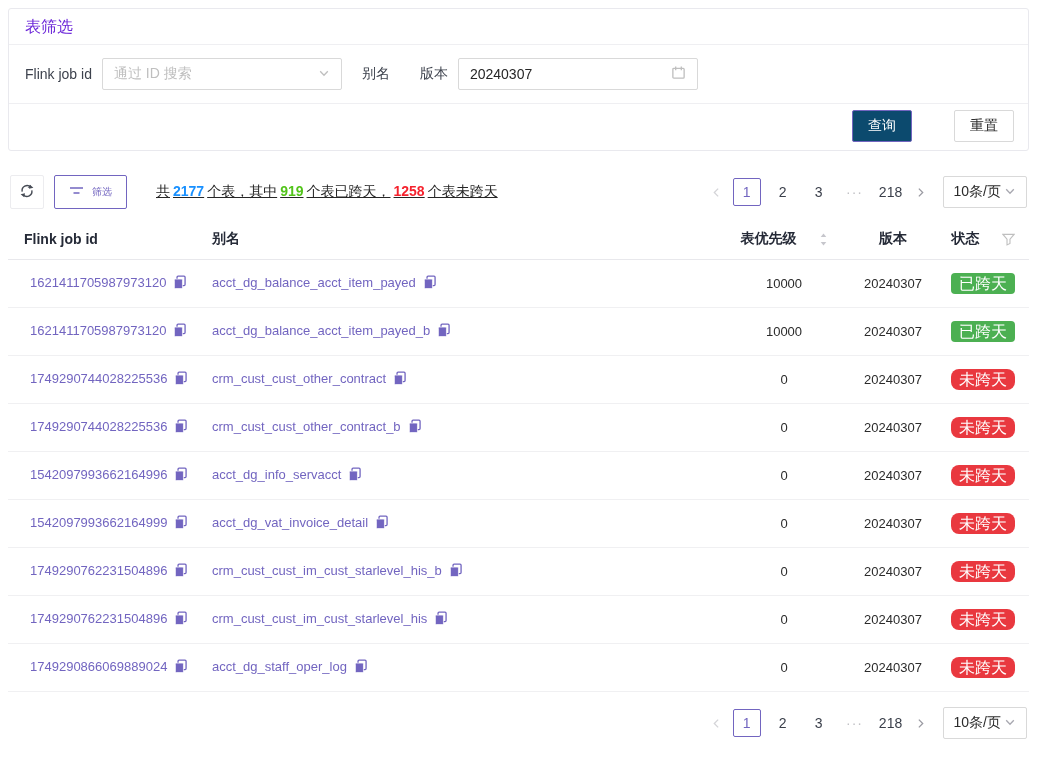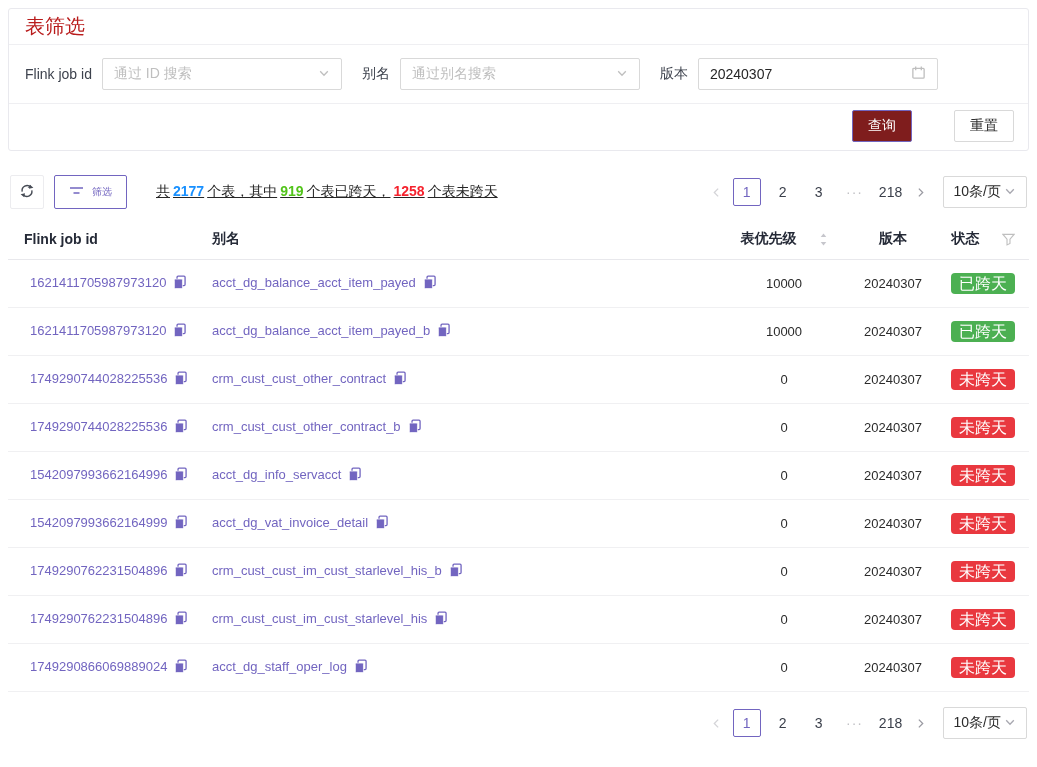--- a/index.html
+++ b/index.html
@@ -5,34 +5,34 @@
   * { margin:0; padding:0; box-sizing:border-box; }
   html,body { width:1037px; height:767px; background:#fff; }
   body {
     font-family:"Liberation Sans","DejaVu Sans",sans-serif;
     font-size:14px; color:#262626; overflow:hidden;
   }
   .page { padding:8px; }
 
   
   .card { border:1px solid #e9e9ee; border-radius:3px; background:#fff; }
-  .card-title { height:36px; line-height:35px; padding:0 16px; font-size:20px; color:#b91c1c; border-bottom:1px solid #efeff2; }
+  .card-title { height:36px; line-height:35px; padding:0 16px; font-size:16px; color:#6d28d9; border-bottom:1px solid #efeff2; }
   .filter-row { display:flex; align-items:center; padding:13px 16px 13px 16px; border-bottom:1px solid #efeff2; }
   .filter-item { display:flex; align-items:center; margin-right:20px; }
   .filter-label { margin-right:10px; color:#3d424d; white-space:nowrap; }
   .select, .date-input {
     width:240px; height:32px; border:1px solid #d9d9d9; border-radius:2px;
     display:flex; align-items:center; justify-content:space-between;
     padding:0 11px; background:#fff; cursor:pointer;
   }
   .placeholder { color:#bfbfbf; }
   .date-value { color:#262626; }
   .card-footer { display:flex; justify-content:flex-end; align-items:center; gap:14px; padding:6px 14px 8px; }
   .btn { height:32px; padding:0 15px; border-radius:2px; font-size:14px; cursor:pointer; border:1px solid transparent; }
-  .btn-primary { background:#7f1d1d; border-color:#7265c0; color:#fff; }
+  .btn-primary { background:#0c4a6e; border-color:#7265c0; color:#fff; }
   .btn-default { background:#fff; border-color:#d9d9d9; color:#2b2b2b;margin-left:28px; }
 
   
   .toolbar { display:flex; align-items:center; margin:24px 2px 10px 2px; }
   .icon-btn { width:34px; height:34px; border:1px solid #ececef; border-radius:2px; background:#fff; display:flex; align-items:center; justify-content:center; cursor:pointer; }
   .filter-btn { height:34px; margin-left:10px; padding:0 14px; border:1px solid #7265c0; border-radius:2px; background:#fff; color:#7265c0; display:flex; align-items:center; gap:8px; font-size:10px; cursor:pointer; }
   .summary { margin-left:29px; color:#262626;text-decoration:underline; }
   .summary b { font-weight:bold; margin:0 3px; }
   .num-blue { color:#1890ff; }
   .num-green { color:#52c41a; }
@@ -55,21 +55,21 @@
   td.col-jobid { padding-left:22px; }
   th.col-priority, td.col-priority { width:130px; text-align:center; }
   th.col-version, td.col-version { width:88px; text-align:center; }
   th.col-status,  td.col-status  { width:92px; text-align:center; }
   td.col-priority, td.col-version { color:#2b2b2b; }
   .th-inner { display:inline-flex; align-items:center; gap:22px; }
   a.cell-link { color:#7265c0; text-decoration:none; cursor:pointer; }
   .copy-btn { display:inline-block; margin-left:7px; vertical-align:-3px; cursor:pointer; }
   .badge { display:inline-block; padding:2px 8px; border-radius:4px; color:#fff; font-size:16px; line-height:17px; }
   .badge.success { background:#4cb052; }
-  .badge.error { background:#e9383f; }
+  .badge.error { background:#e9383f;border-radius:8px; }
   .sorter-icon, .funnel-icon { cursor:pointer; display:inline-flex; }
   .bottom-pager { display:flex; justify-content:flex-end; margin:15px 2px 0 0; }
 </style>
 </head>
 <body>
 
 <div class="page">
 
   <div class="card">
     <div class="card-title">表筛选</div>
@@ -82,28 +82,20 @@
           <span>
             <svg width="12" height="12" viewBox="0 0 12 12">
                 <path d="M2.2 4.3L6 8.2l3.8-3.9" fill="none" stroke="#bfbfbf" stroke-width="1.3"></path>
               </svg>
           </span>
         </div>
       </div>
 
       <div class="filter-item">
         <span class="filter-label">别名</span>
-        <div class="select">
-          <span class="placeholder">通过别名搜索</span>
-          <span>
-            <svg width="12" height="12" viewBox="0 0 12 12">
-                <path d="M2.2 4.3L6 8.2l3.8-3.9" fill="none" stroke="#bfbfbf" stroke-width="1.3"></path>
-              </svg>
-          </span>
-        </div>
       </div>
 
       <div class="filter-item">
         <span class="filter-label">版本</span>
         <div class="date-input">
           <span class="date-value">20240307</span>
           <span>
             <svg width="15" height="15" viewBox="0 0 16 16" fill="none" stroke="#bfbfbf" stroke-width="1.4">
               <rect x="2" y="3.5" width="12" height="10.5" rx="1"></rect>
                 <path d="M5 1.5v4M11 1.5v4"></path>

